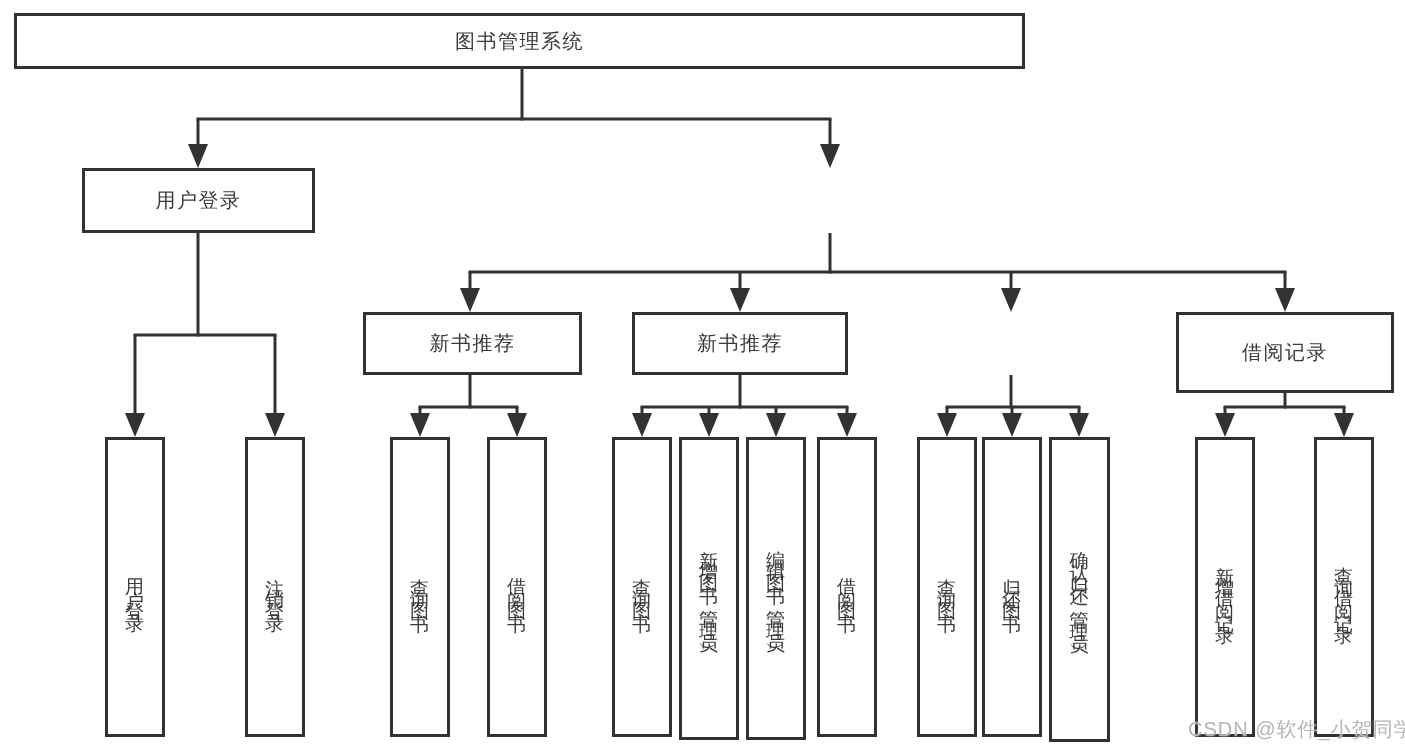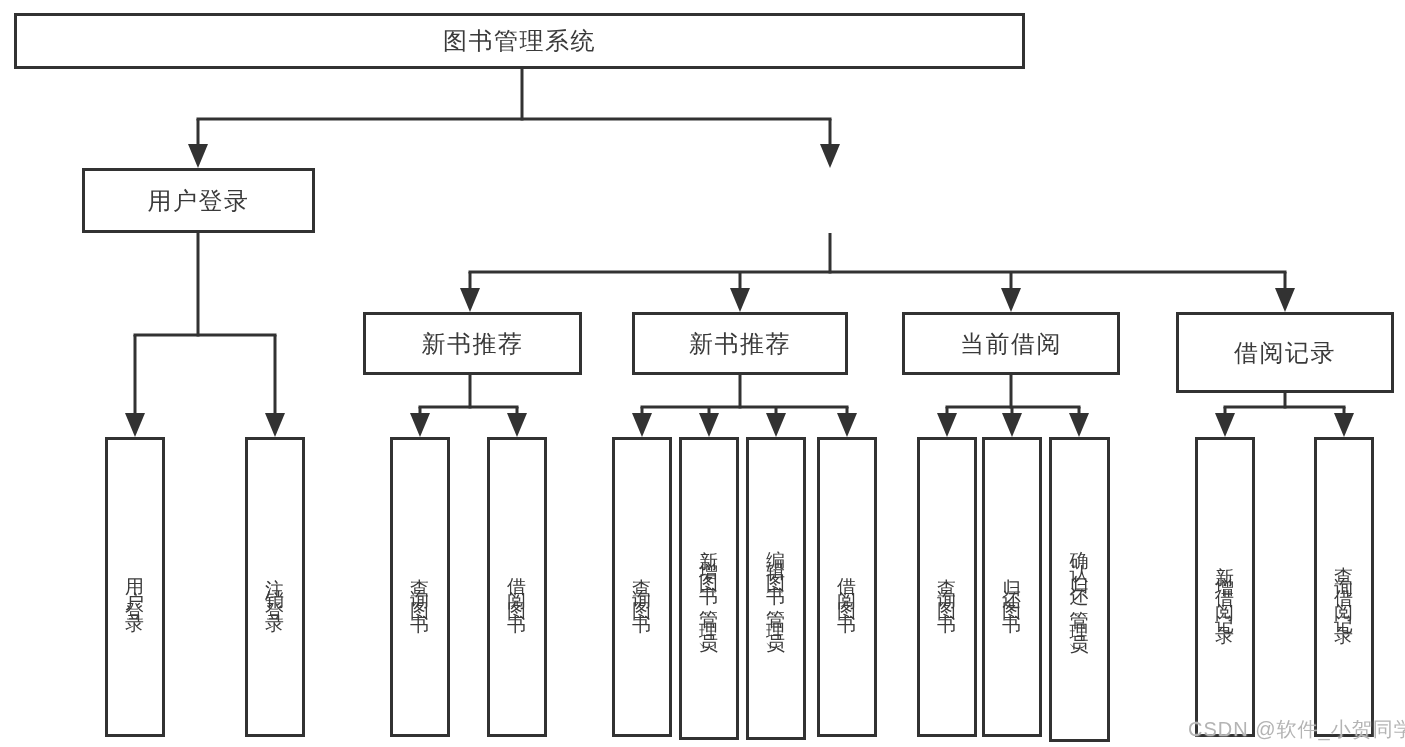--- a/index.html
+++ b/index.html
@@ -16,21 +16,21 @@
     position: absolute;
     box-sizing: border-box;
     border: 3px solid #323232;
     background: #ffffff;
     color: #3a3a3a;
     display: flex;
     align-items: center;
     justify-content: center;
     z-index: 2;
   }
-  .h-node { font-size: 24px; letter-spacing: 1.5px; white-space: nowrap; }
+  .h-node { font-size: 20px; letter-spacing: 1.5px; white-space: nowrap; }
   .root-node { border-width: 3px; }
   .v-node .vlabel {
     writing-mode: vertical-rl;
     text-orientation: mixed;
     font-size: 19px;
     letter-spacing: 12px;
     line-height: 1;
     white-space: nowrap;
   }
   .watermark {
@@ -115,21 +115,20 @@
       <path d="M1334 413 H1354 L1344 437 Z"></path>
     </g>
   </svg>
 
   <div class="node h-node root-node" style="left:14px; top:13px; width:1011px; height:56px;">图书管理系统</div>
 
   <div class="node h-node" style="left:82px; top:168px; width:233px; height:65px;">用户登录</div>
 
   <div class="node h-node" style="left:363px; top:312px; width:219px; height:63px;">新书推荐</div>
   <div class="node h-node" style="left:632px; top:312px; width:216px; height:63px;">新书推荐</div>
-  <div class="node h-node" style="left:902px; top:312px; width:218px; height:63px;">当前借阅</div>
   <div class="node h-node" style="left:1176px; top:312px; width:218px; height:81px;">借阅记录</div>
 
   <div class="node v-node" style="left:105px; top:437px; width:60px; height:300px;">
     <span class="vlabel">用户登录</span>
   </div>
   <div class="node v-node" style="left:245px; top:437px; width:60px; height:300px;">
     <span class="vlabel">注销登录</span>
   </div>
 
   <div class="node v-node" style="left:390px; top:437px; width:60px; height:300px;">

